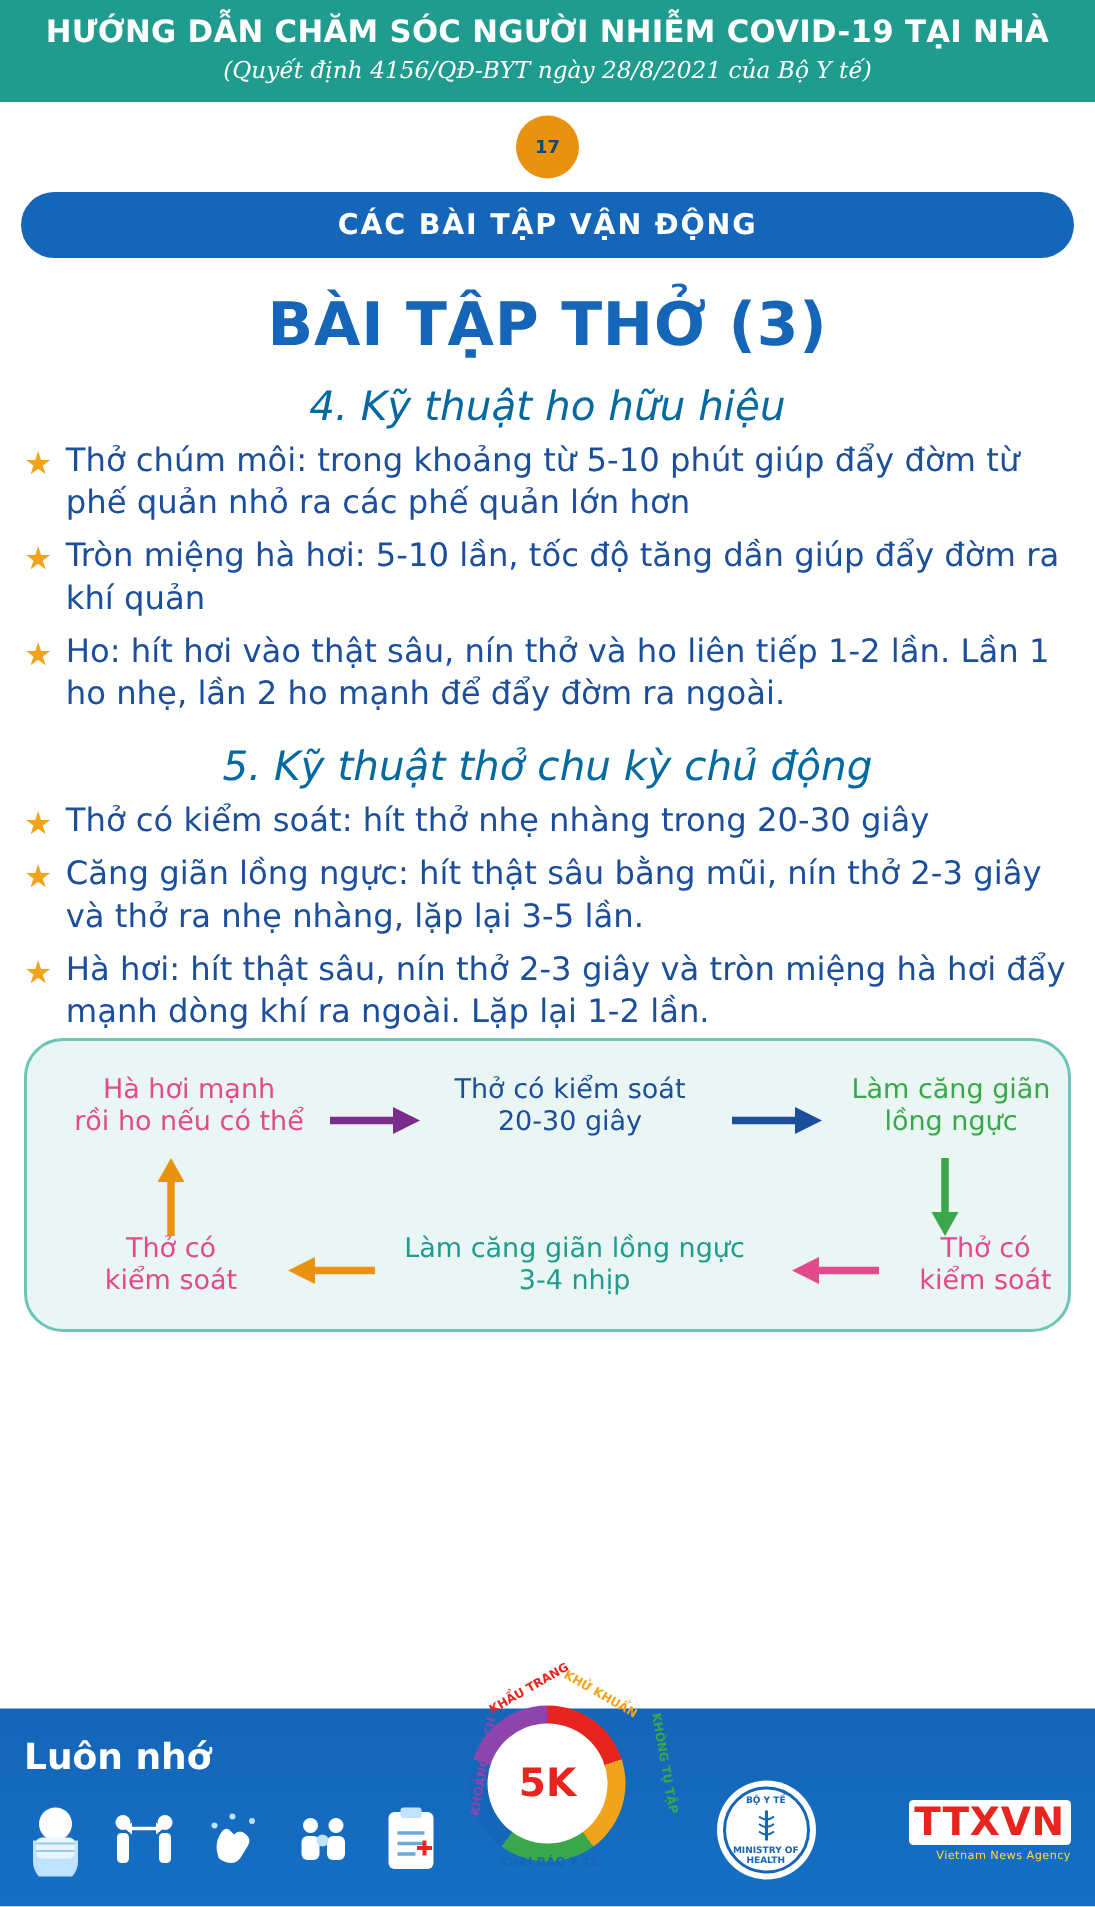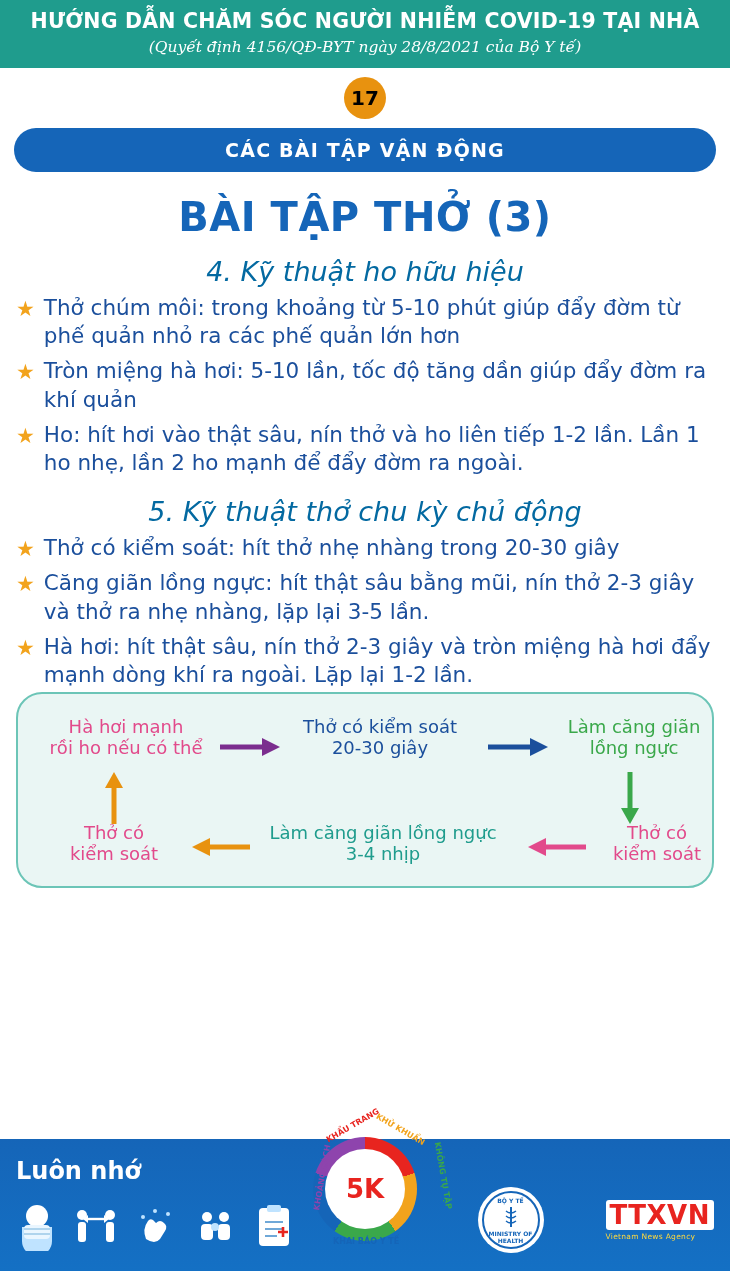--- a/index.html
+++ b/index.html
@@ -30,22 +30,22 @@
     margin-top: 4px;
     font-style: italic;
     font-family: "DejaVu Serif", "Liberation Serif", serif;
   }
 
   
   .badge-wrap { text-align: center; margin-top: 9px; }
   .badge {
     display: inline-flex; align-items: center; justify-content: center;
     width: 42px; height: 42px; border-radius: 50%;
-    background: #e8920f; color: #000000;
-    font-size: 20px; font-weight: bold;
+    background: #e8920f; color: #0c4a6e;
+    font-size: 12px; font-weight: bold;
   }
 
   
   .section-bar {
     margin: 9px 14px 0 14px;
     background: #1565b8;
     border-radius: 22px;
     height: 44px;
     display: flex; align-items: center; justify-content: center;
     color: #fff; font-weight: bold; font-size: 19px;
@@ -157,21 +157,21 @@
     background: #fff; position: relative;
     display: flex; align-items: center; justify-content: center;
   }
   .moh-inner {
     width: 58px; height: 58px; border-radius: 50%;
     border: 2px solid #1565b8;
     display: flex; flex-direction: column; align-items: center; justify-content: center;
     color: #1565b8; font-size: 6px; font-weight: bold; text-align: center;
   }
   .ttxvn {
-    color: #fff; text-align: left; margin-left: 40px;
+    color: #fff; text-align: right; margin-left: 40px;
   }
   .ttxvn .big { font-size: 26px; font-weight: bold; letter-spacing: 0.5px; color:#e8241f; background:#fff; padding:0 4px; border-radius:3px;}
   .ttxvn .small { font-size: 7.5px; color: #ffd93d; letter-spacing: .3px; margin-top:2px;}
 
   
   .fivek {
     position: absolute;
     left: 50%; transform: translateX(-50%);
     bottom: 8px;
     width: 148px; height: 148px;

